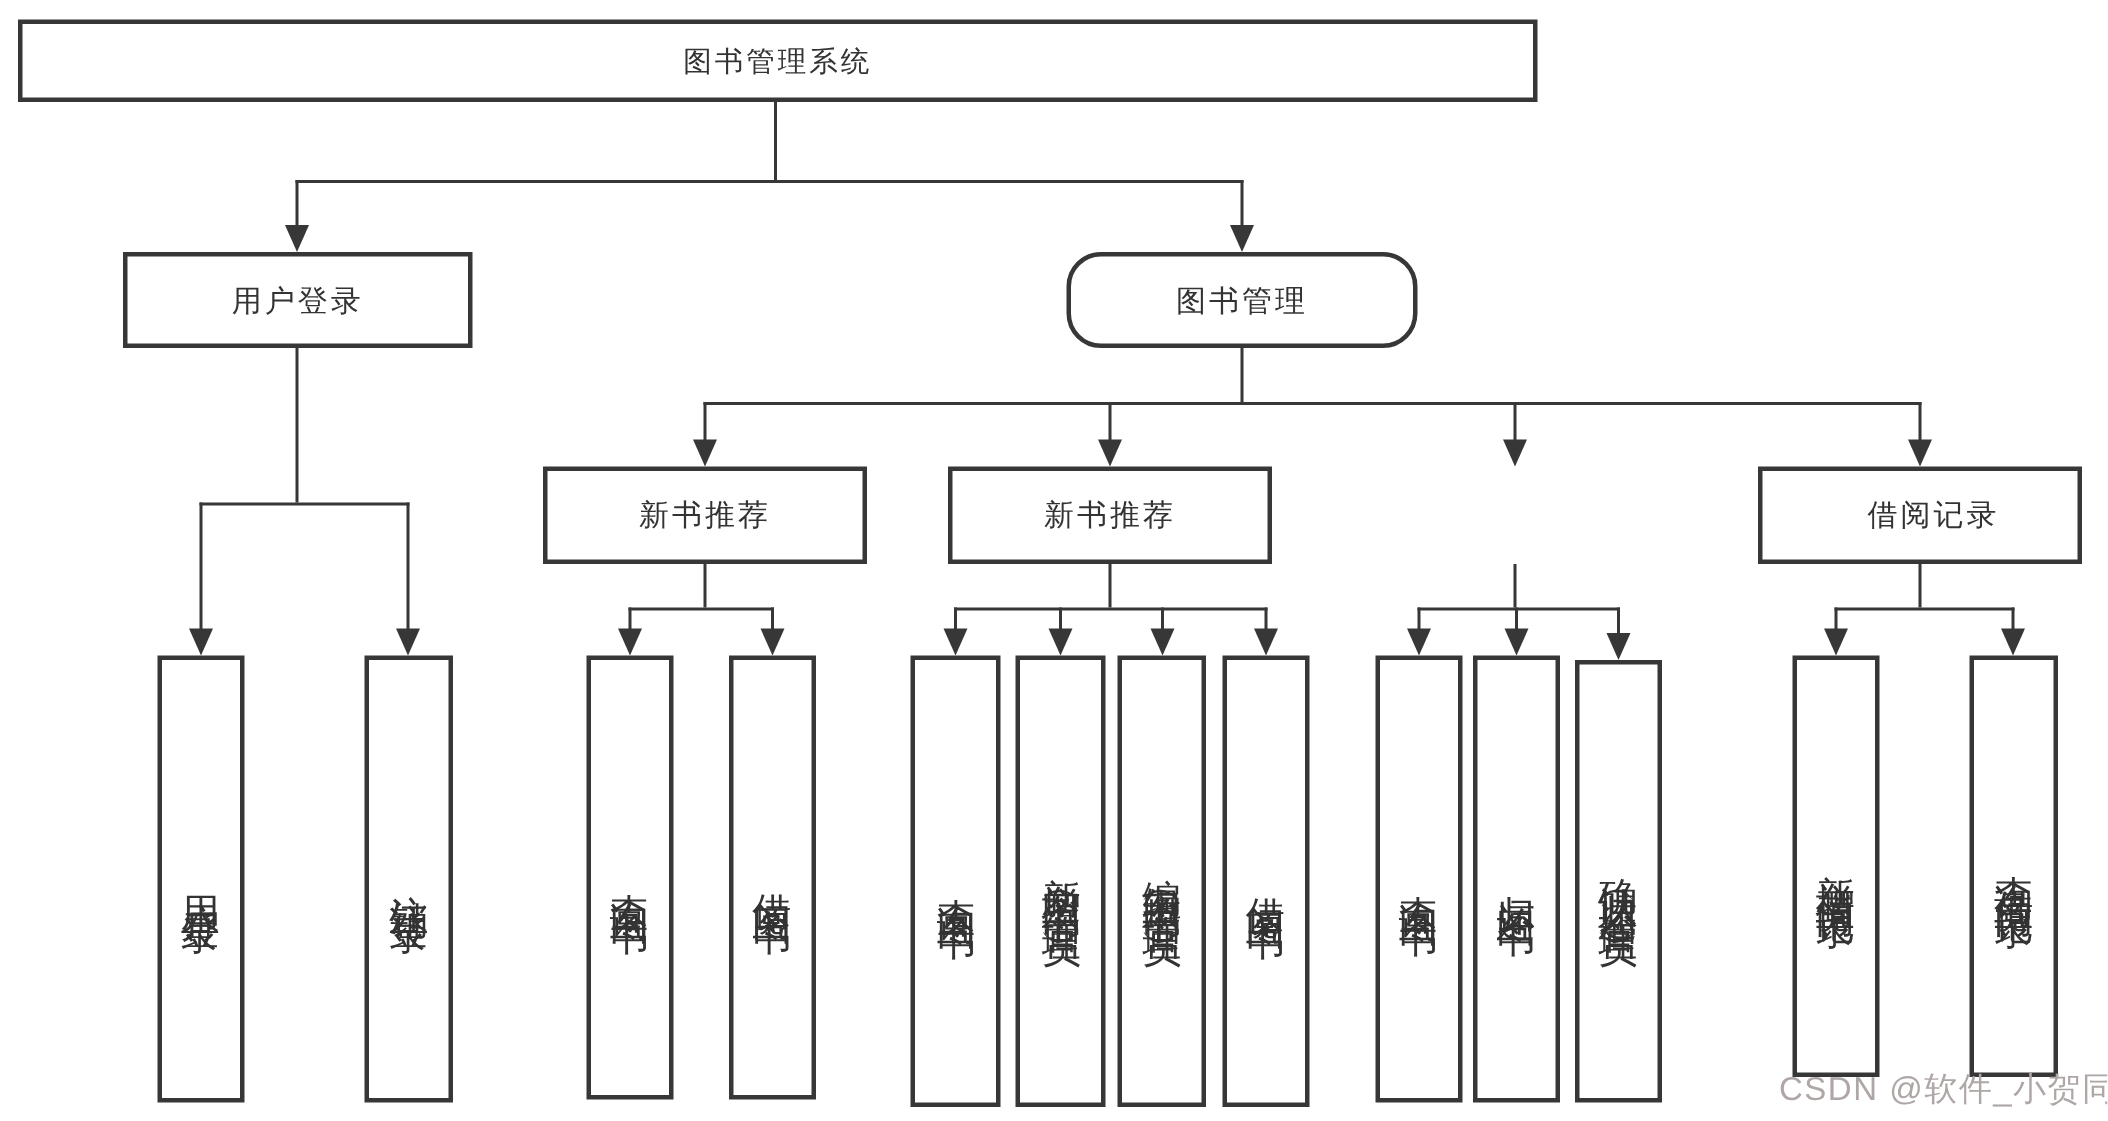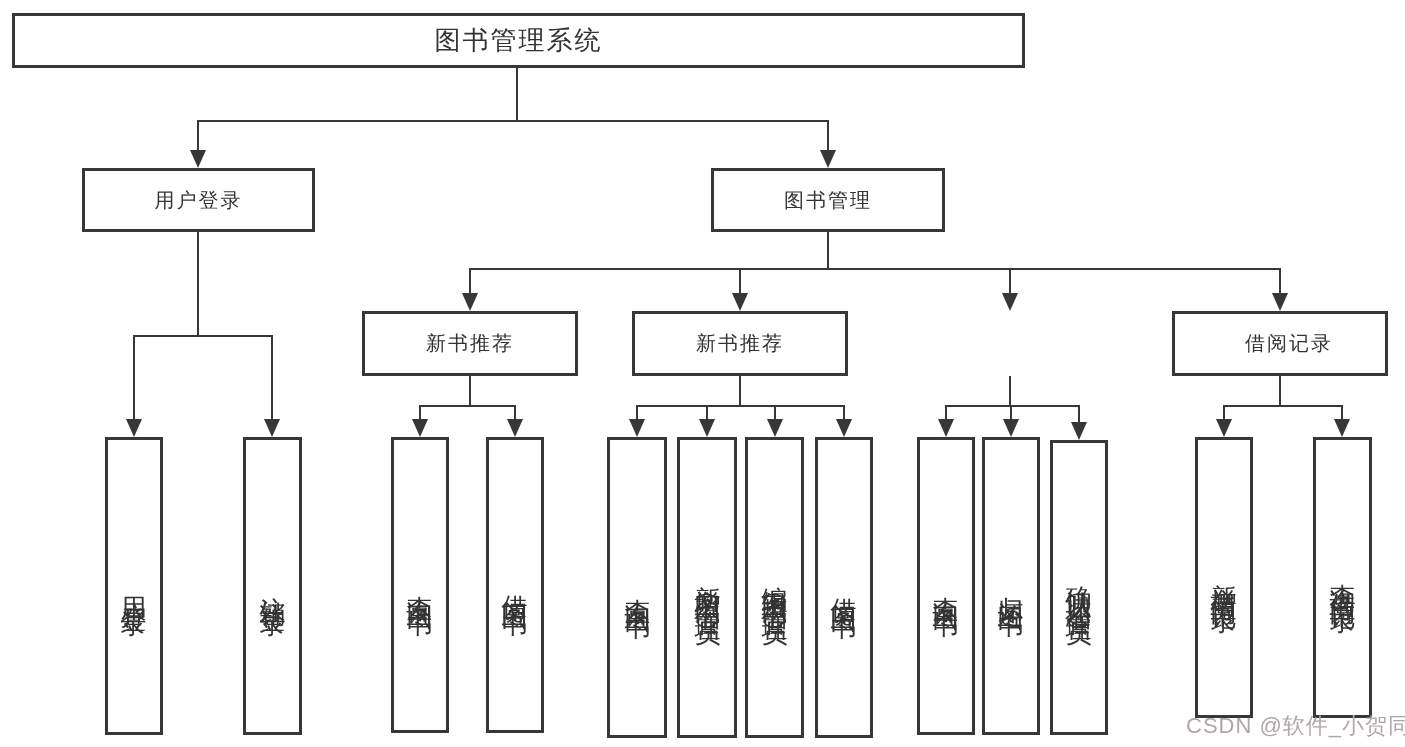--- a/index.html
+++ b/index.html
@@ -20,31 +20,31 @@
       border-left:8px solid transparent;border-right:8px solid transparent;
       border-top:18px solid #373737;}
   .wm{position:absolute;left:1186px;top:711px;font-size:22px;letter-spacing:1px;
       color:#afa6a6;z-index:5;white-space:nowrap;}
 </style>
 </head>
 <body>
 
 <div id="stage">
 
-  <div class="b" style="left:12px;top:13px;width:1013px;height:55px;font-size:26px;">图书管理系统</div>
+  <div class="b" style="left:12px;top:13px;width:1013px;height:55px;font-size:19px;">图书管理系统</div>
 
   <div class="l" style="left:516px;top:68px;width:2px;height:52px;"></div>
   <div class="l" style="left:197px;top:120px;width:632px;height:2px;"></div>
   <div class="l" style="left:197px;top:120px;width:2px;height:32px;"></div>
   <div class="ar" style="left:190px;top:150px;"></div>
   <div class="l" style="left:827px;top:120px;width:2px;height:32px;"></div>
   <div class="ar" style="left:820px;top:150px;"></div>
 
   <div class="b" style="left:82px;top:168px;width:233px;height:64px;">用户登录</div>
-  <div class="b" style="left:711px;top:168px;width:234px;height:64px;">图书管理</div>
+  <div class="b" style="left:711px;top:168px;width:234px;height:64px;border-radius:23px;">图书管理</div>
 
   <div class="l" style="left:197px;top:232px;width:2px;height:103px;"></div>
   <div class="l" style="left:133px;top:335px;width:140px;height:2px;"></div>
   <div class="l" style="left:133px;top:335px;width:2px;height:85px;"></div>
   <div class="ar" style="left:126px;top:419px;"></div>
   <div class="l" style="left:271px;top:335px;width:2px;height:85px;"></div>
   <div class="ar" style="left:264px;top:419px;"></div>
 
   <div class="l" style="left:827px;top:232px;width:2px;height:36px;"></div>
   <div class="l" style="left:469px;top:268px;width:812px;height:2px;"></div>

